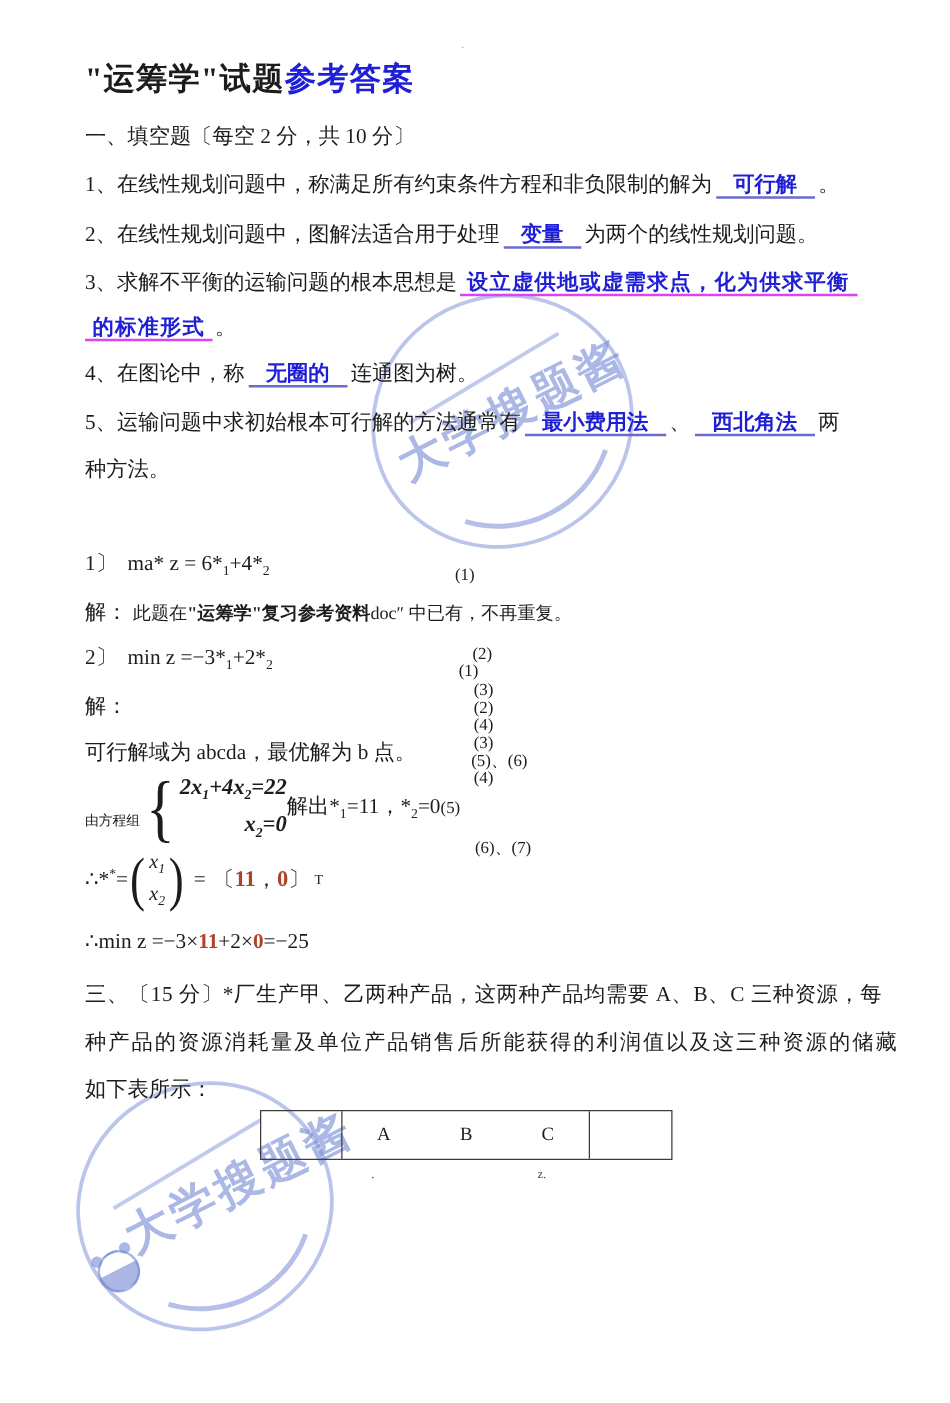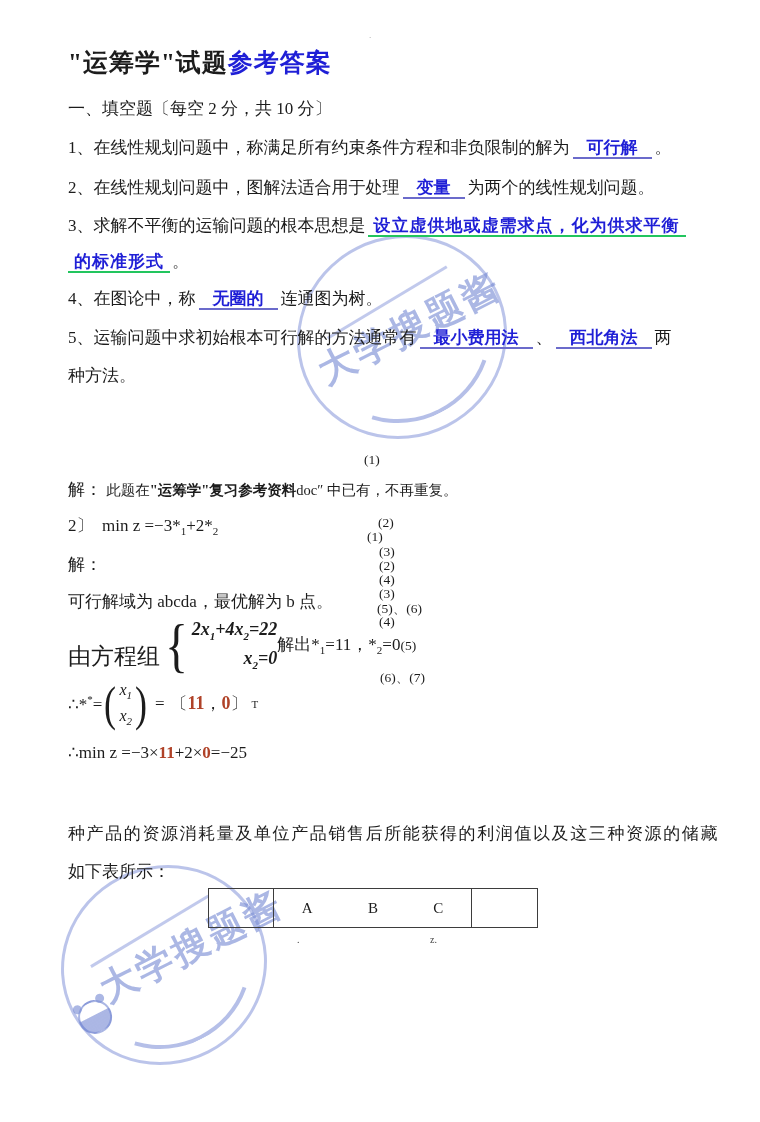--- a/index.html
+++ b/index.html
@@ -5,33 +5,33 @@
   html,body{margin:0;padding:0;background:#ffffff;}
   .page{
     position:relative;width:760px;height:1122px;background:#ffffff;overflow:hidden;
     font-family:"Liberation Serif","DejaVu Serif",serif;color:#1c1c1c;
   }
   .abs{position:absolute;white-space:nowrap;}
   .line{position:absolute;left:68px;font-size:17px;white-space:nowrap;}
   .title{position:absolute;left:68px;top:46px;font-size:25px;font-weight:bold;letter-spacing:1px;}
   .blue{color:#1f1fd6;}
   .ans{color:#1f1fd6;font-weight:bold;border-bottom:2px solid #6b6bcb;padding:0 14px;margin:0 3px;}
-  .ans-wide{color:#1f1fd6;font-weight:bold;border-bottom:2px solid #22c55e;padding:0 6px;margin:0 2px;letter-spacing:1px;}
+  .ans-wide{color:#1f1fd6;font-weight:bold;border-bottom:2px solid #d946ef;padding:0 6px;margin:0 2px;letter-spacing:1px;}
   .num{font-size:13.5px;color:#1c1c1c;}
   .eq{font-size:17px;}
   sub{font-size:11px;}
   sup{font-size:11px;}
   .small{font-size:14.5px;}
   .bold{font-weight:bold;}
   .sp05{letter-spacing:0.5px;}
   .sp16{letter-spacing:1.6px;}
   .topmark{position:absolute;left:369px;top:30px;font-size:9px;color:#9a9a9a;}
   
   .sys{position:absolute;left:68px;top:616px;display:flex;align-items:center;}
-  .sys-pre{font-size:23px;margin-top:22px;}
+  .sys-pre{font-size:11px;margin-top:22px;}
   .brace{font-size:60px;font-weight:500;line-height:58px;margin:0 1px 0 2px;transform:scaleX(0.8);}
   .sys-eqs{display:flex;flex-direction:column;align-items:flex-end;font-size:18px;font-weight:bold;font-style:italic;line-height:1.45;}
   .solve{font-size:17px;}
   
   .vec{position:absolute;left:68px;top:678px;display:flex;align-items:center;font-size:17px;}
   .paren{font-size:48px;font-weight:300;line-height:46px;transform:scaleX(0.75);}
   .stackx{display:flex;flex-direction:column;align-items:center;font-size:16px;font-style:italic;line-height:1.5;margin:0 1px;}
   .red{color:#b04228;font-weight:bold;}
   .redv{color:#b04228;font-weight:bold;font-size:18px;}
   
@@ -107,20 +107,24 @@
   <div class="line" style="top:287px;">
     <span>4、在图论中，称</span><span class="ans">无圈的</span><span>连通图为树。</span>
   </div>
 
   <div class="line" style="top:326px;">
     <span>5、运输问题中求初始根本可行解的方法通常有</span><span class="ans">最小费用法</span><span>、</span><span class="ans">西北角法</span><span>两</span>
   </div>
   <div class="line" style="top:364px;">种方法。</div>
 
 
+  <div class="line eq" style="top:439px;">
+    <span>1〕</span>&nbsp;
+    <span>ma* z = 6*</span><sub>1</sub><span>+4*</span><sub>2</sub>
+  </div>
   <span class="abs num" style="left:364px;top:452px;">(1)</span>
 
   <div class="line" style="top:478px;">
     <span>解：</span>
     <span class="small">此题在</span><span class="small bold">"运筹学"复习参考资料</span><span class="small">doc″</span><span class="small"> 中已有，不再重复。</span>
   </div>
 
   <div class="line eq" style="top:514px;">
     <span>2〕</span>&nbsp;
     <span>min z =−3*</span><sub>1</sub><span>+2*</span><sub>2</sub>
@@ -164,20 +168,21 @@
     <span>，</span>
     <span class="redv">0</span>
     <span>〕</span>
     <sup style="margin-left:4px;">T</sup>
   </div>
 
   <div class="line" style="top:742px;">
     <span>∴min z =−3×</span><span class="red">11</span><span>+2×</span><span class="red">0</span><span>=−25</span>
   </div>
 
+  <div class="line sp05" style="top:784px;">三、〔15 分〕*厂生产甲、乙两种产品，这两种产品均需要 A、B、C 三种资源，每</div>
   <div class="line sp16" style="top:822px;">种产品的资源消耗量及单位产品销售后所能获得的利润值以及这三种资源的储藏</div>
   <div class="line" style="top:860px;">如下表所示：</div>
 
   <div class="rtable">
     <div class="cell c1"></div>
     <div class="cell c2">
       <span>A</span>
       <span>B</span>
       <span>C</span>
     </div>

